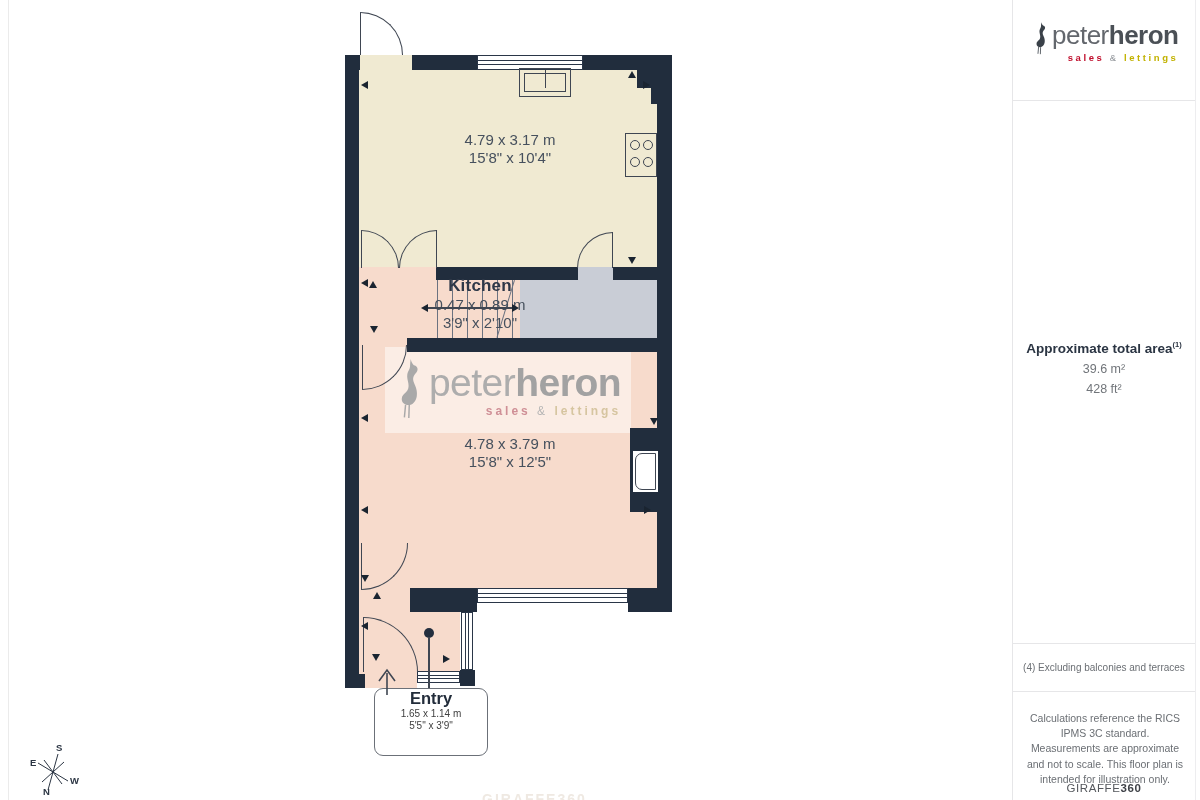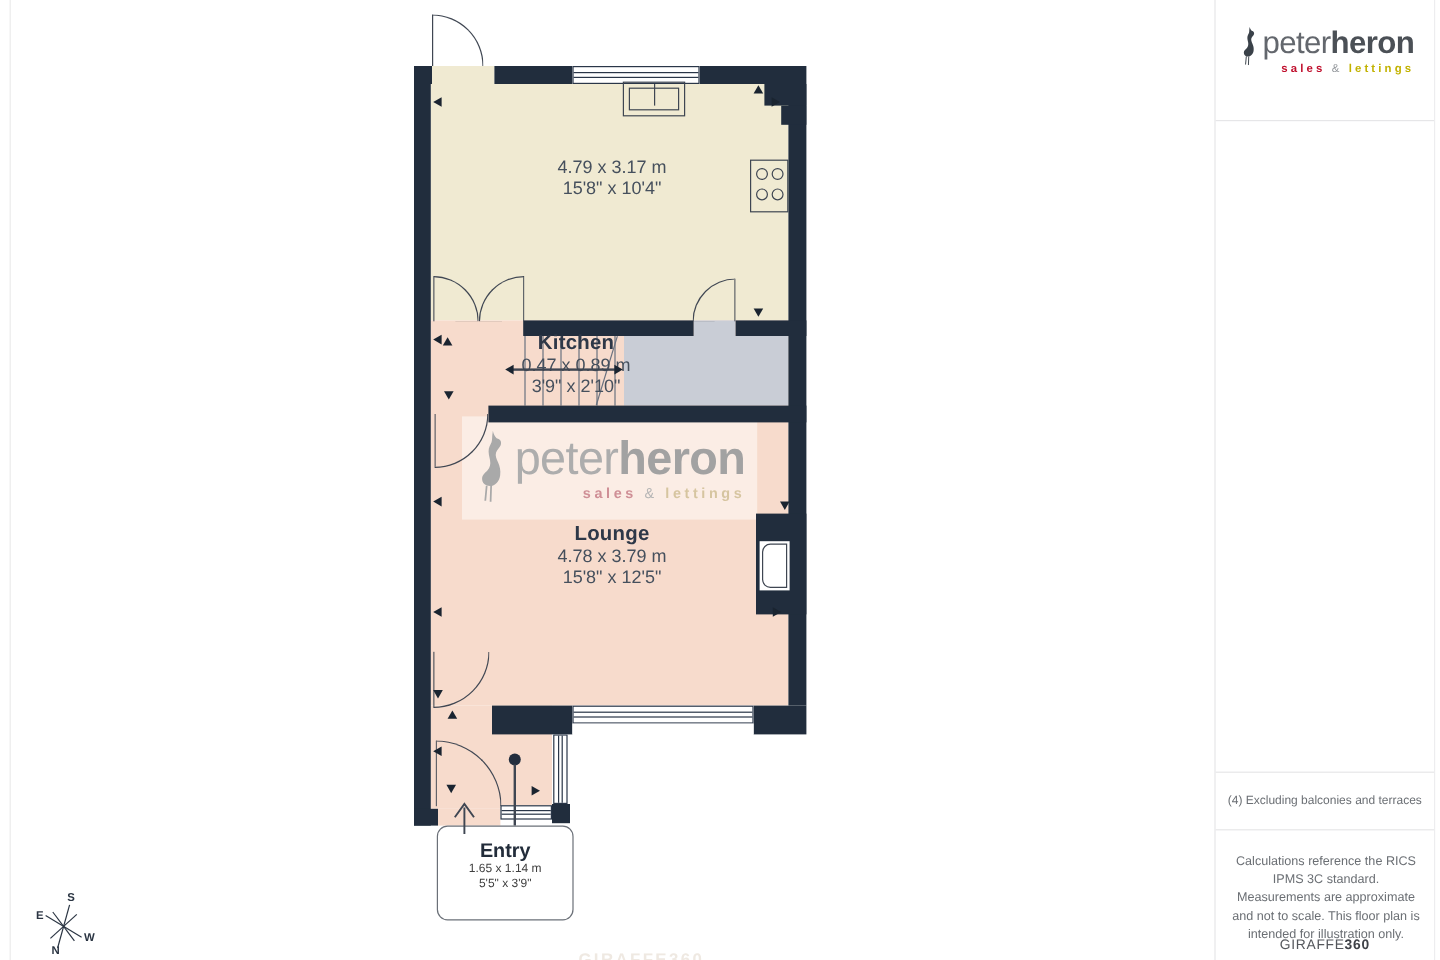--- a/index.html
+++ b/index.html
@@ -27,22 +27,22 @@
   .mk.l{border-top:4px solid transparent;border-bottom:4px solid transparent;border-right:7px solid #1a2430;}
   .mk.r{border-top:4px solid transparent;border-bottom:4px solid transparent;border-left:7px solid #1a2430;}
   
   .rlabel{position:absolute;text-align:center;color:#2e3848;z-index:7;}
   .rlabel .nm{font-weight:bold;font-size:17px;letter-spacing:.2px;}
   .rlabel .dim{font-size:15px;color:#46505d;line-height:1.18;}
   
   .outline{position:absolute;border:1px solid #3f4652;box-sizing:border-box;}
   .burner{position:absolute;width:10px;height:10px;border:1.3px solid #3f4652;border-radius:50%;box-sizing:border-box;}
   
-  .callout{position:absolute;left:364px;top:688px;width:112px;height:66px;background:#fff;
-           border:1.5px solid #6b7078;border-radius:9px;text-align:center;z-index:8;padding-top:11px;box-sizing:content-box;}
+  .callout{position:absolute;left:374px;top:688px;width:112px;height:66px;background:#fff;
+           border:1.5px solid #6b7078;border-radius:9px;text-align:center;z-index:8;padding-top:0;box-sizing:content-box;}
   .callout .nm{font-weight:bold;font-size:16.5px;color:#222c3a;}
   .callout .dim{font-size:10px;color:#404040;line-height:1.2;}
   
   .wm{position:absolute;left:385px;top:347px;width:246px;height:86px;background:rgba(255,252,250,.55);
       display:flex;align-items:center;justify-content:center;z-index:2;}
   .wm .txt{line-height:1;}
   .wm .nm1{font-size:39px;color:#adadad;font-weight:300;letter-spacing:-.5px;}
   .wm .nm2{font-size:39px;color:#a2a2a2;font-weight:600;letter-spacing:-.5px;}
   .wm .tag{text-align:right;font-size:12px;letter-spacing:3px;font-weight:bold;margin-top:3px;}
   .wm .tag .s{color:#cf8f96;} .wm .tag .a{color:#b5b5b5;font-weight:normal;} .wm .tag .l{color:#d6c5a0;}
@@ -178,21 +178,20 @@
       <div class="nm">Kitchen</div>
       <div class="dim">0.47 x 0.89 m</div>
       <div class="dim">3'9" x 2'10"</div>
     </div>
 
     <div class="dimline" style="left:427px;top:307px;width:88px;height:1.5px;"></div>
     <div class="mk l" style="left:421px;top:304px;z-index:7;"></div>
     <div class="mk r" style="left:512px;top:304px;z-index:7;"></div>
 
     <div class="rlabel" style="left:410px;top:435px;width:200px;">
-      <div class="nm">Lounge</div>
       <div class="dim">4.78 x 3.79 m</div>
       <div class="dim">15'8" x 12'5"</div>
     </div>
 
     <div class="abs" style="left:424px;top:628px;width:10px;height:10px;border-radius:50%;background:#232e3e;z-index:8;"></div>
     <div class="abs" style="left:428px;top:637px;width:1.5px;height:51px;background:#3f4652;z-index:8;"></div>
     <svg class="abs" style="left:374px;top:666px;z-index:9;" width="26" height="30" viewBox="0 0 26 30">
       <path d="M13 29 L13 7 M5 15 L13 4 L21 15" stroke="#3f4652" stroke-width="1.6" fill="none"></path>
     </svg>
     <div class="callout">
@@ -231,20 +230,25 @@
         <div class="logoTag">
           <span class="s">sales</span>
           <span class="a">&amp;</span>
           <span class="l">lettings</span>
         </div>
       </div>
     </div>
 
     <div class="hr" style="top:100px;"></div>
 
+    <div class="areaBlock">
+      <div class="t"><span>Approximate total area</span><sup>(1)</sup></div>
+      <div class="v">39.6 m²</div>
+      <div class="v">428 ft²</div>
+    </div>
 
     <div class="noteBlock">
       <div class="n">(4) Excluding balconies and terraces</div>
     </div>
 
     <div class="discBlock">Calculations reference the RICS IPMS 3C standard. Measurements are approximate and not to scale. This floor plan is intended for illustration only.</div>
 
     <div class="brandRow">
       <span>GIRAFFE</span><b>360</b>
     </div>

